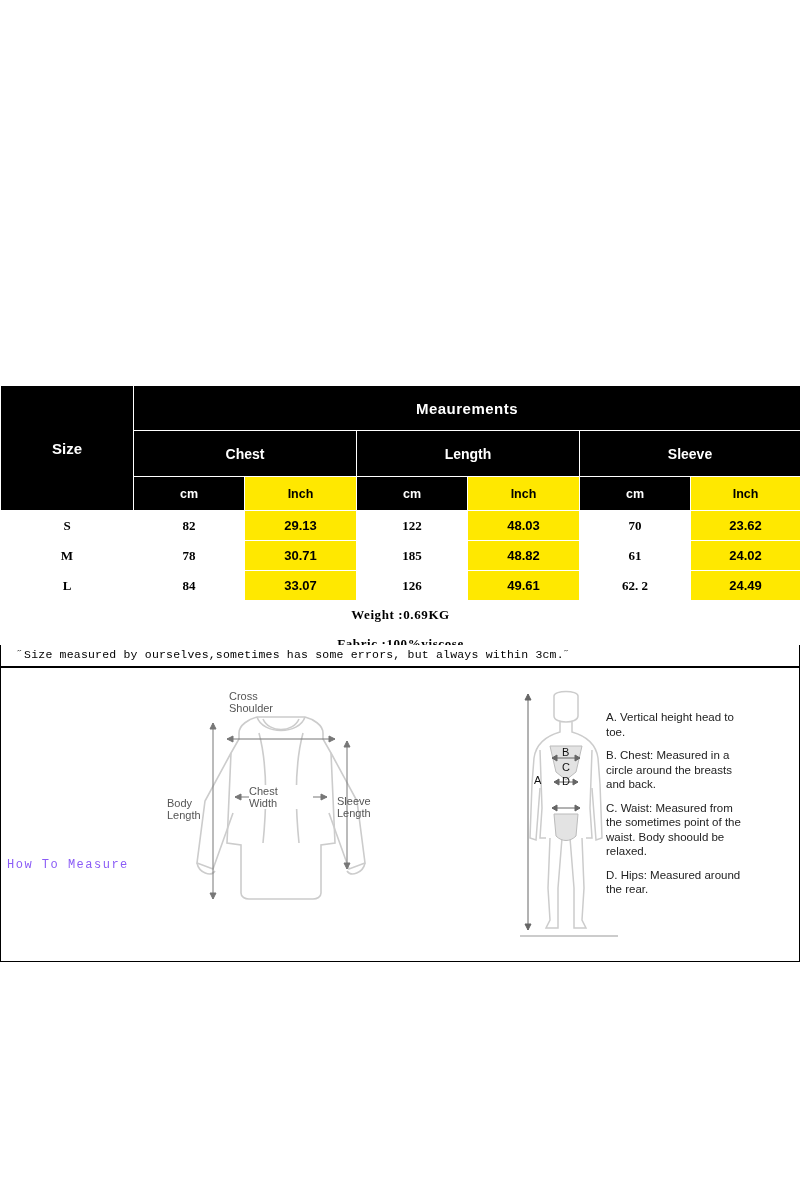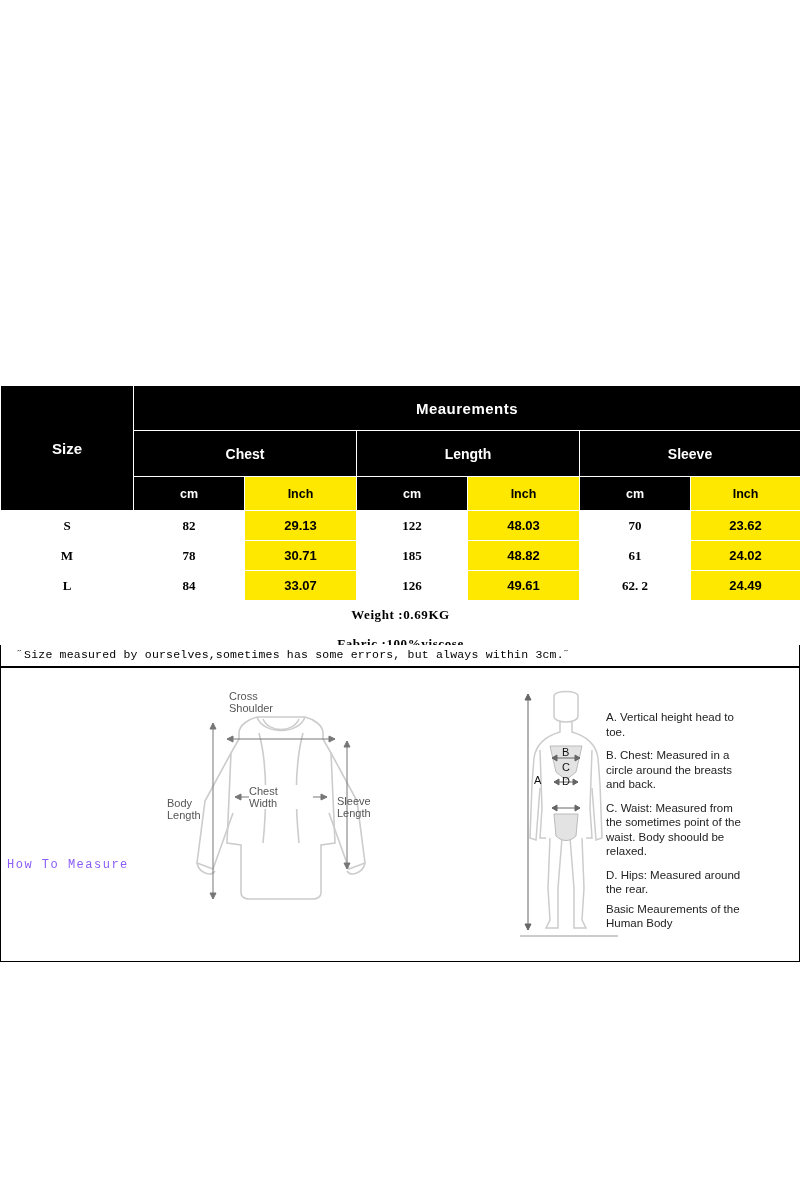--- a/index.html
+++ b/index.html
@@ -350,17 +350,16 @@
           <text x="56" y="97">D</text>
         </g>
       </svg>
     </div>
 
     <div class="legend">
       <p>A. Vertical height head to toe.</p>
       <p>B. Chest: Measured in a circle around the breasts and back.</p>
       <p>C. Waist: Measured from the sometimes point of the waist. Body shoould be relaxed.</p>
       <p>D. Hips: Measured around the rear.</p>
-      <p style="margin-top:-4px;">Basic Meaurements of the Human Body</p>
     </div>
 
   </div>
 </div>
 
 </body></html>

